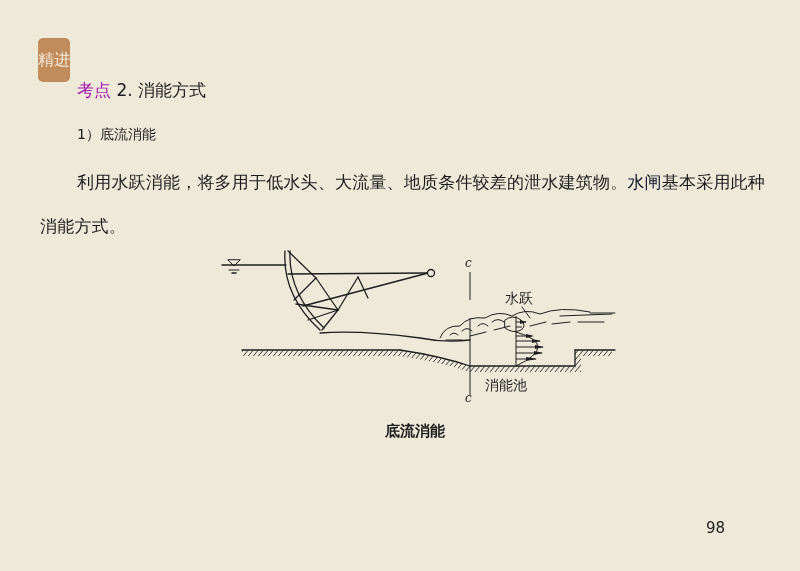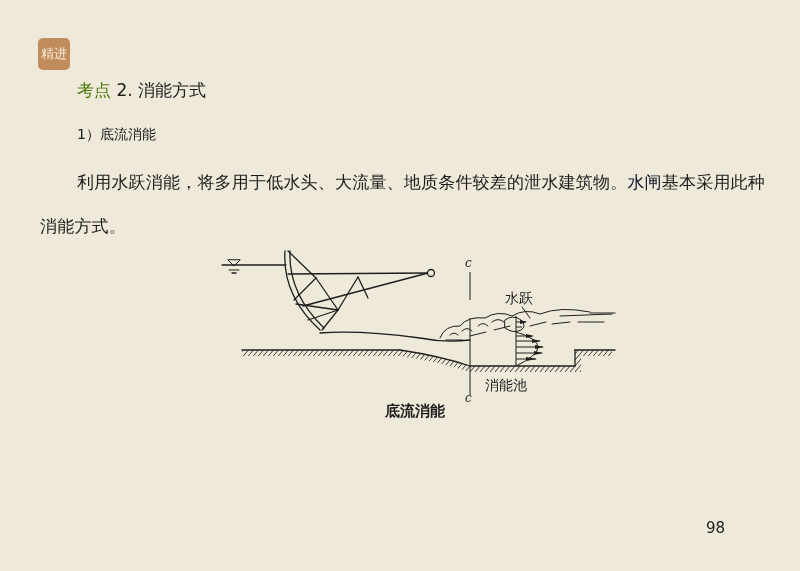--- a/index.html
+++ b/index.html
@@ -4,42 +4,42 @@
 <style>
   html, body { margin: 0; padding: 0; }
   body {
     width: 800px; height: 571px; overflow: hidden;
     background: #efe9da;
     font-family: "DejaVu Sans", "Liberation Sans", sans-serif;
     color: #1c1c1c;
     position: relative;
   }
   .badge {
-    position: absolute; left: 38px; top: 38px; width: 32px; height: 32px;
+    position: absolute; left: 38px; top: 38px; width: 32px; height: 44px;
     background: #c08c5c; border-radius: 5px;
-    color: #f6ead8; font-family: "DejaVu Serif", serif; font-size: 13px;
+    color: #f6ead8; font-family: "DejaVu Serif", serif; font-size: 16px;
     display: flex; align-items: center; justify-content: center; letter-spacing: 0px;
   }
   .section-title {
     position: absolute; left: 77px; top: 78px; font-size: 17px; line-height: 24px;
   }
-  .section-title .key { color: #4d7c0f; }
+  .section-title .key { color: #a21caf; }
   .sub-title {
     position: absolute; left: 77px; top: 122px; font-size: 14px; line-height: 24px;
   }
   .para {
     position: absolute; left: 40px; top: 160px; width: 725px;
     font-size: 17px; line-height: 44px; text-indent: 37px;
     letter-spacing: 0.2px;
   }
   .para .hl { color: #0f172a; }
   .diagram { position: absolute; left: 215px; top: 240px; width: 410px; height: 165px; }
   .fig-label { font-size: 14px; }
   .caption {
-    position: absolute; left: 0; width: 800px; top: 402px; text-align: center;
+    position: absolute; left: 0; width: 800px; top: 422px; text-align: center;
     font-size: 15px; font-weight: bold; padding-left: 30px; box-sizing: border-box;
   }
   .page-no { position: absolute; left: 706px; top: 519px; font-size: 15px; }
 </style>
 </head>
 <body>
 
 <div class="badge">精进</div>
 
 <div class="section-title">

